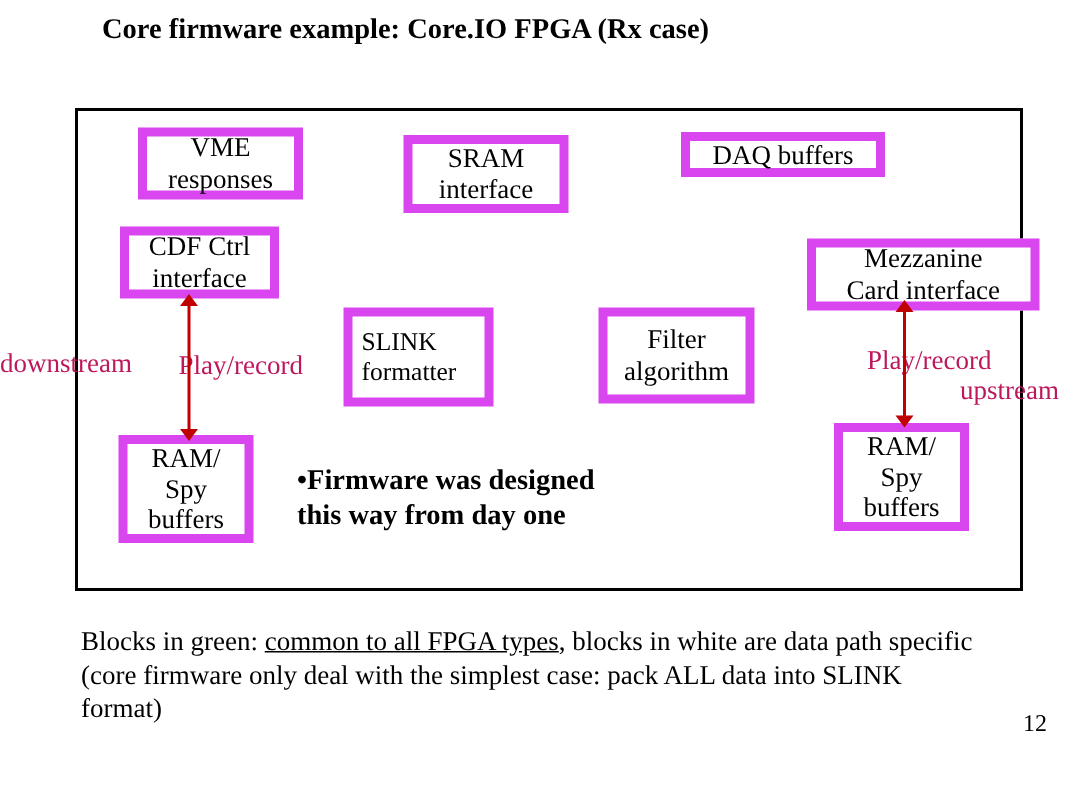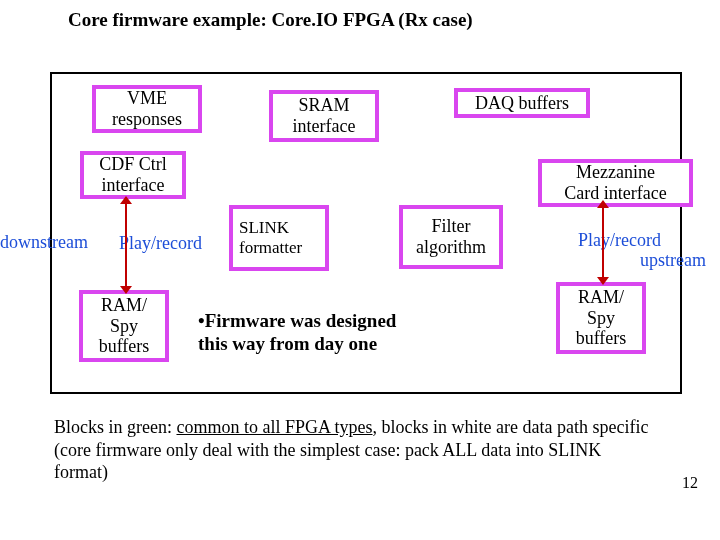--- a/index.html
+++ b/index.html
@@ -22,35 +22,35 @@
   .outer {
     position: absolute;
     left: 50px;
     top: 72px;
     width: 632px;
     height: 322px;
     border: 2px solid #000;
   }
   .box {
     position: absolute;
-    border: 4px solid #d946ef;
+    border: 6px solid #d946ef;
     background: #fff;
     text-align: center;
     display: flex;
     align-items: center;
     justify-content: center;
     font-size: 18px;
     line-height: 1.15;
     padding: 2px 4px;
   }
   .label {
     position: absolute;
     font-size: 18px;
   }
-  .red { color: #1d4ed8; }
+  .red { color: #be185d; }
   .arrow-line {
     position: absolute;
     background: #c00000;
   }
   .arrow-head {
     position: absolute;
     width: 0;
     height: 0;
   }
   .footer {

